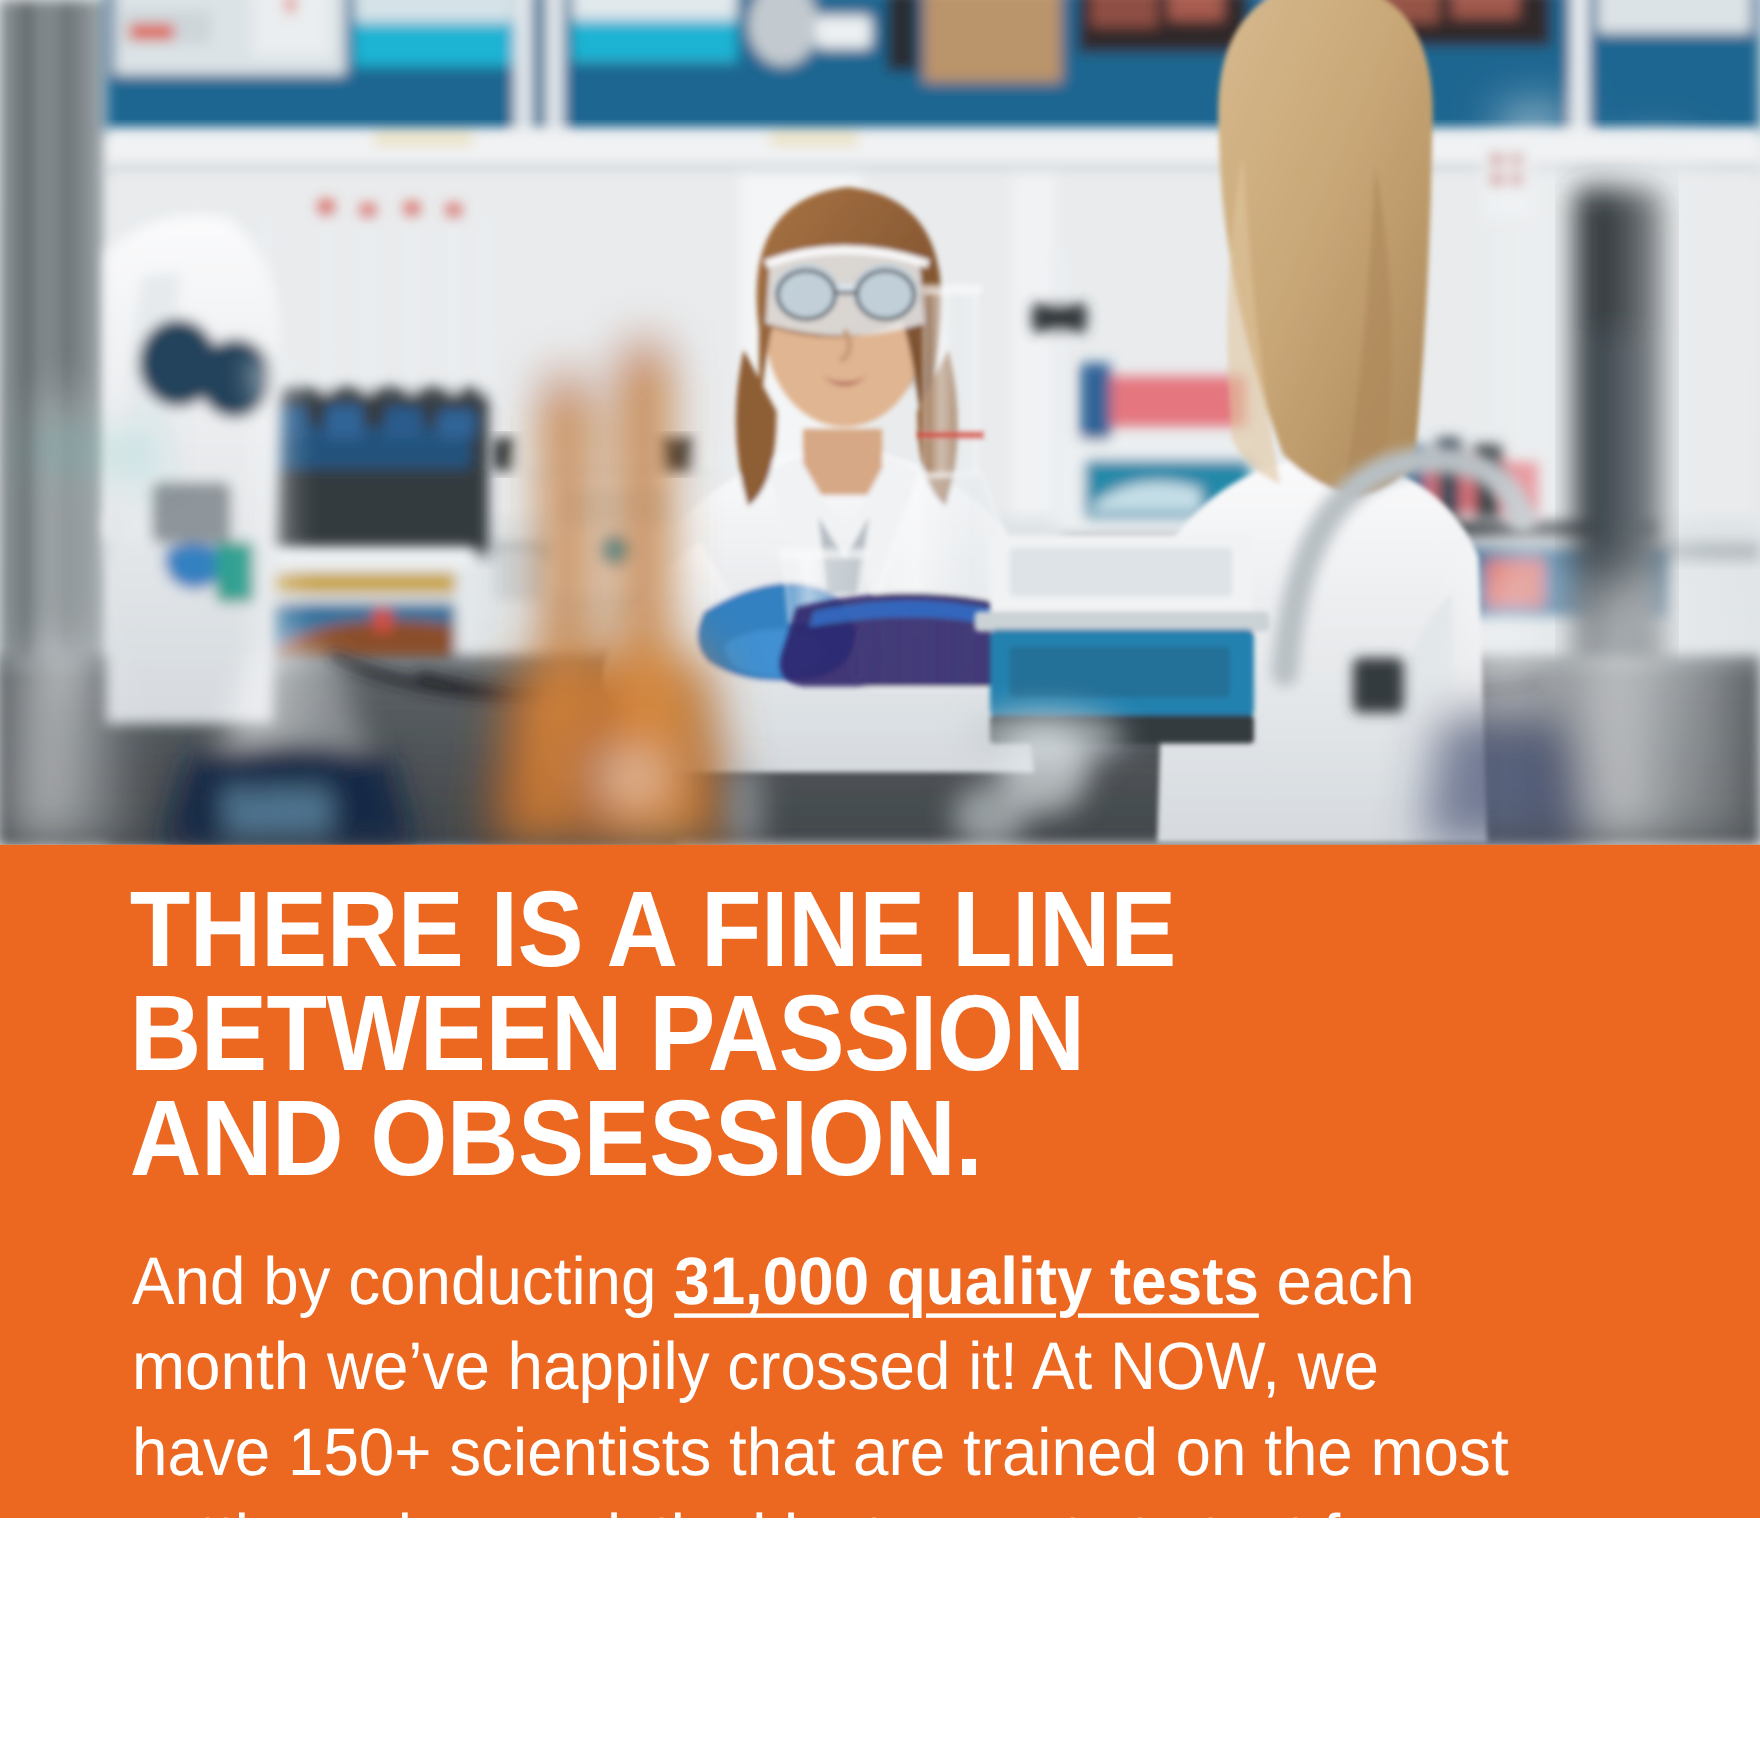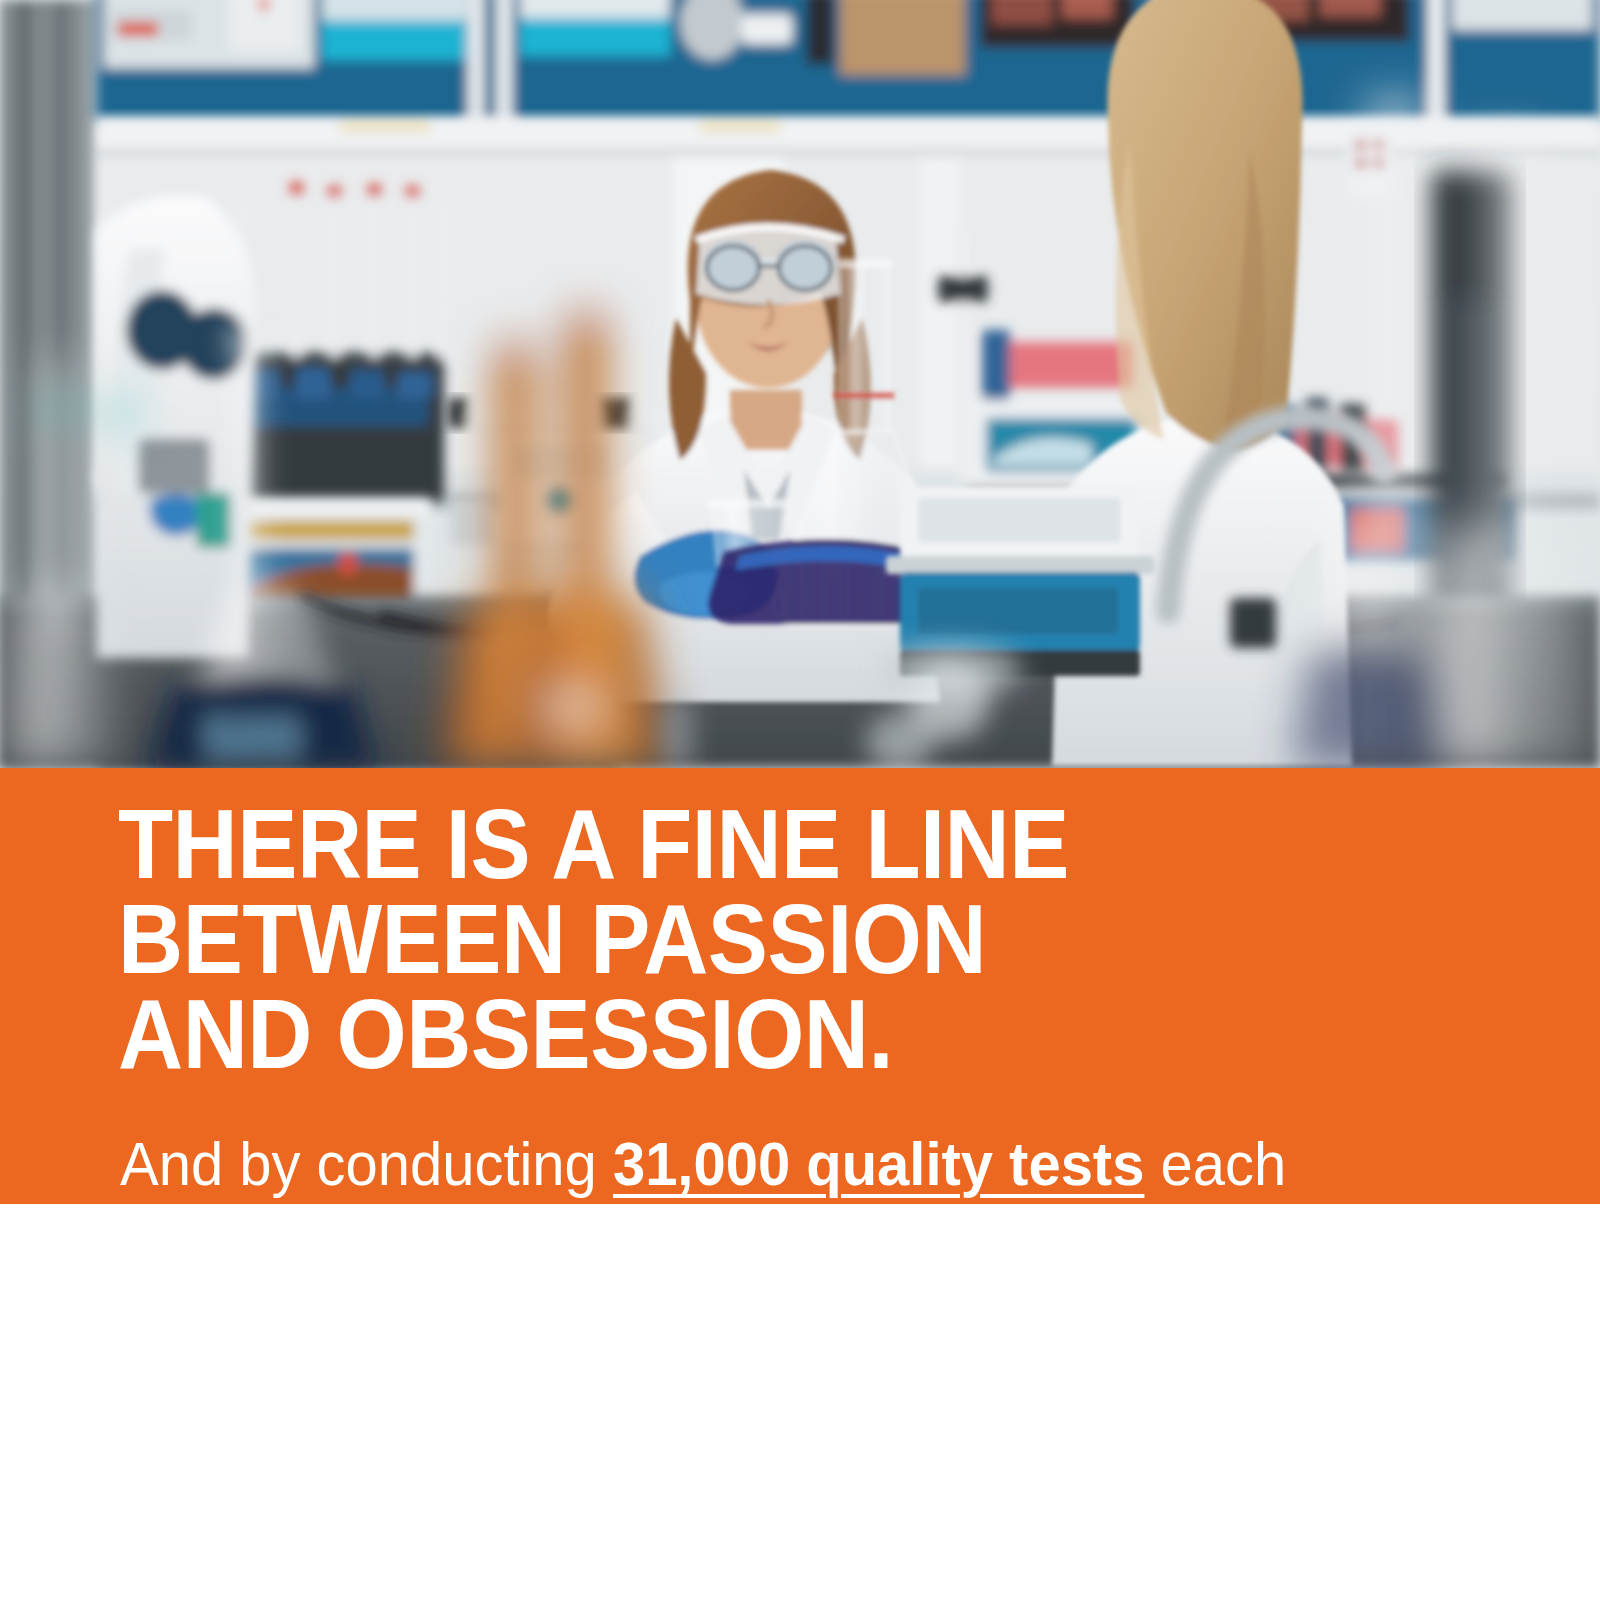--- a/index.html
+++ b/index.html
@@ -6,21 +6,21 @@
     margin: 0;
     padding: 0;
     background: #ffffff;
   }
   body {
     font-family: "Liberation Sans", sans-serif;
   }
   .ad-card {
     position: relative;
     width: 1600px;
-    height: 1204px;
+    height: 1380px;
     overflow: hidden;
     background: #EC6820;
   }
 
   
   .photo {
     position: absolute;
     left: 0; top: 0;
     width: 1600px;
     height: 768px;

